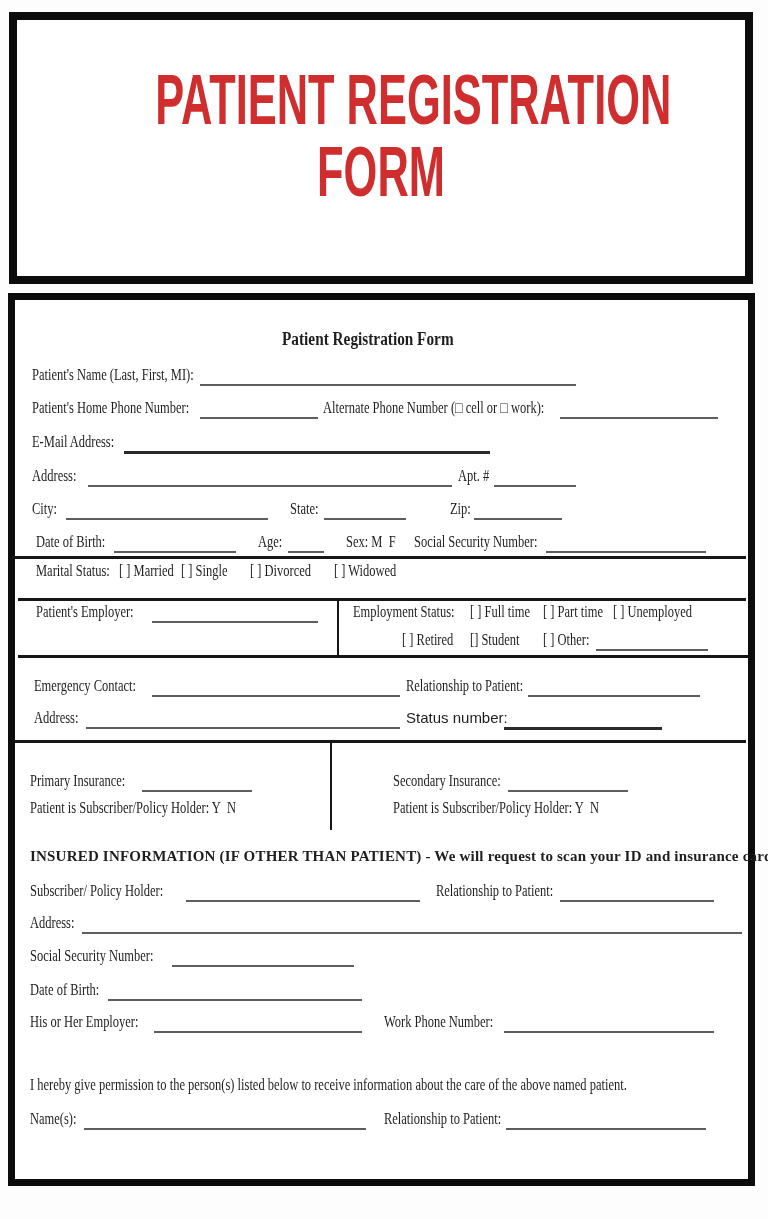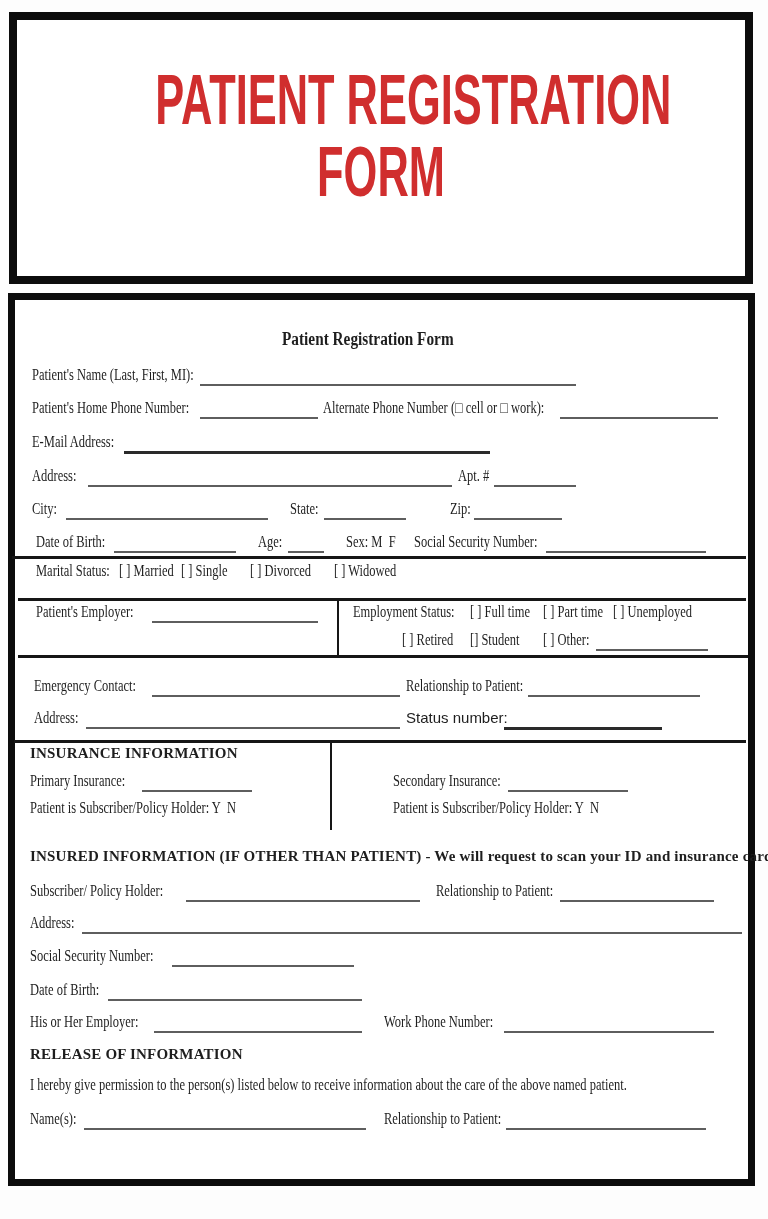--- a/index.html
+++ b/index.html
@@ -101,21 +101,20 @@
     <div class="lbl" style="left: 34px; top: 676px;">Emergency Contact:</div>
     <div class="fill-line" style="left: 152px; top: 695px; width: 248px;"></div>
     <div class="lbl" style="left: 406px; top: 676px;">Relationship to Patient:</div>
     <div class="fill-line" style="left: 528px; top: 695px; width: 172px;"></div>
     <div class="lbl" style="left: 34px; top: 708px;">Address:</div>
     <div class="fill-line" style="left: 86px; top: 727px; width: 314px;"></div>
     <div class="lbl sans" style="left: 406px; top: 708px;">Status number:</div>
     <div class="fill-line dark" style="left: 504px; top: 727px; width: 158px; height: 3px;"></div>
     <div class="rule" style="left: 14px; top: 740px; width: 732px; height: 3px;"></div>
     <div class="vline" style="left: 330px; top: 743px; height: 87px;"></div>
-    <div class="lbl hdg" style="left: 30px; top: 744px;">INSURANCE INFORMATION</div>
     <div class="lbl" style="left: 30px; top: 771px;">Primary Insurance:</div>
     <div class="fill-line" style="left: 142px; top: 790px; width: 110px;"></div>
     <div class="lbl" style="left: 30px; top: 798px;">Patient is Subscriber/Policy Holder: Y&nbsp; N</div>
     <div class="lbl" style="left: 393px; top: 771px;">Secondary Insurance:</div>
     <div class="fill-line" style="left: 508px; top: 790px; width: 120px;"></div>
     <div class="lbl" style="left: 393px; top: 798px;">Patient is Subscriber/Policy Holder: Y&nbsp; N</div>
     <div class="lbl hdg" style="left: 30px; top: 847px;">INSURED INFORMATION (IF OTHER THAN PATIENT) - We will request to scan your ID and insurance card</div>
     <div class="lbl" style="left: 30px; top: 881px;">Subscriber/ Policy Holder:</div>
     <div class="fill-line" style="left: 186px; top: 900px; width: 234px;"></div>
     <div class="lbl" style="left: 436px; top: 881px;">Relationship to Patient:</div>
@@ -123,19 +122,18 @@
     <div class="lbl" style="left: 30px; top: 913px;">Address:</div>
     <div class="fill-line" style="left: 82px; top: 932px; width: 660px;"></div>
     <div class="lbl" style="left: 30px; top: 946px;">Social Security Number:</div>
     <div class="fill-line" style="left: 172px; top: 965px; width: 182px;"></div>
     <div class="lbl" style="left: 30px; top: 980px;">Date of Birth:</div>
     <div class="fill-line" style="left: 108px; top: 999px; width: 254px;"></div>
     <div class="lbl" style="left: 30px; top: 1012px;">His or Her Employer:</div>
     <div class="fill-line" style="left: 154px; top: 1031px; width: 208px;"></div>
     <div class="lbl" style="left: 384px; top: 1012px;">Work Phone Number:</div>
     <div class="fill-line" style="left: 504px; top: 1031px; width: 210px;"></div>
-    <div class="lbl hdg" style="left: 30px; top: 1045px;">RELEASE OF INFORMATION</div>
     <div class="lbl" style="left: 30px; top: 1075px;">I hereby give permission to the person(s) listed below to receive information about the care of the above named patient.</div>
     <div class="lbl" style="left: 30px; top: 1109px;">Name(s):</div>
     <div class="fill-line" style="left: 84px; top: 1128px; width: 282px;"></div>
     <div class="lbl" style="left: 384px; top: 1109px;">Relationship to Patient:</div>
     <div class="fill-line" style="left: 506px; top: 1128px; width: 200px;"></div>
   </div>
 
 </body></html>

